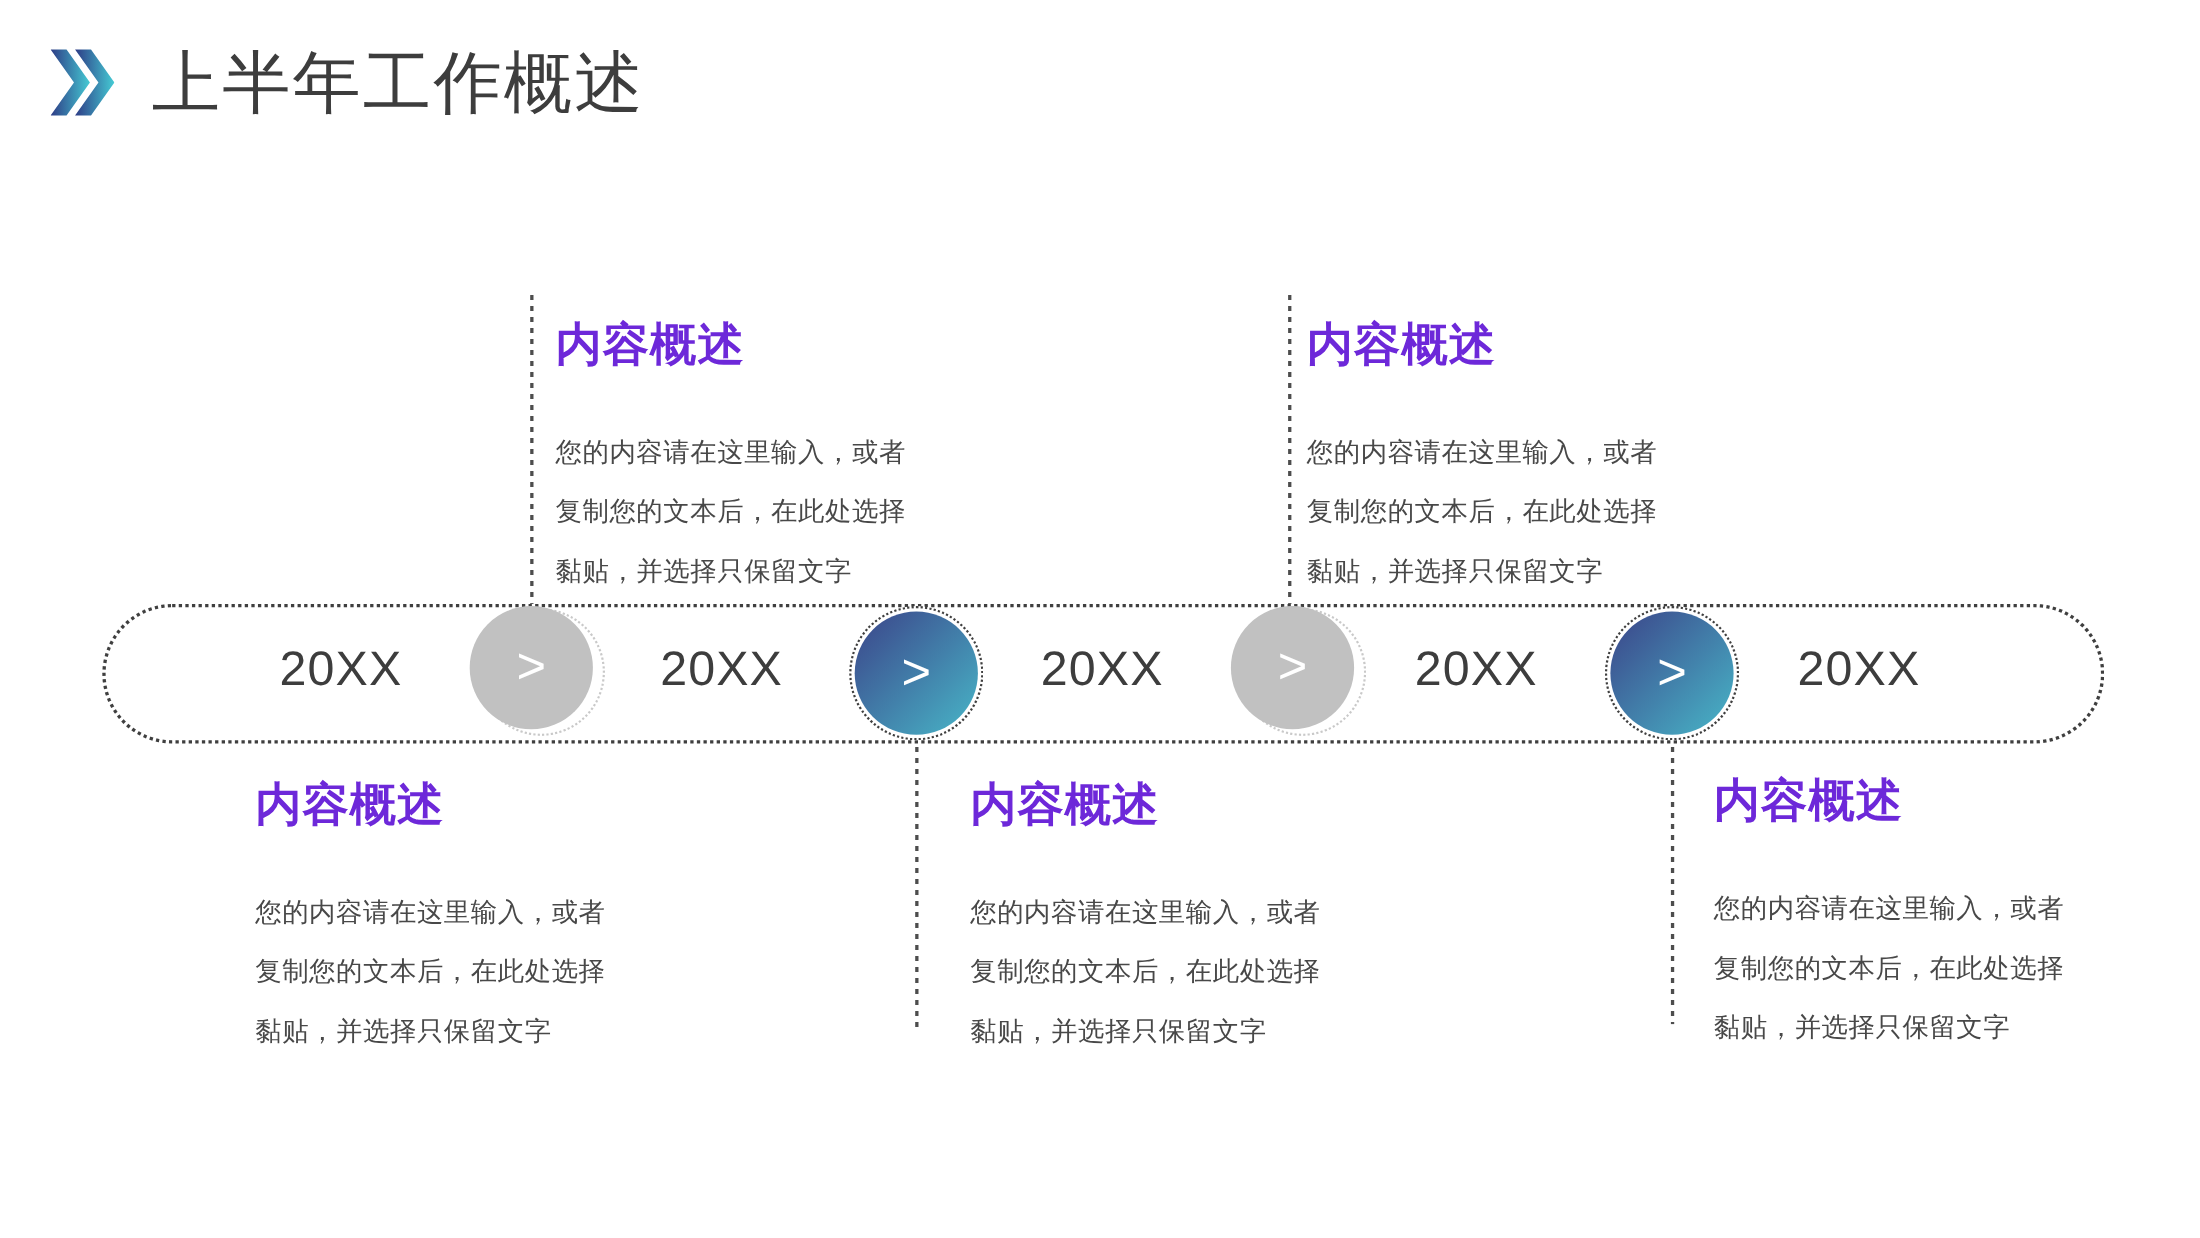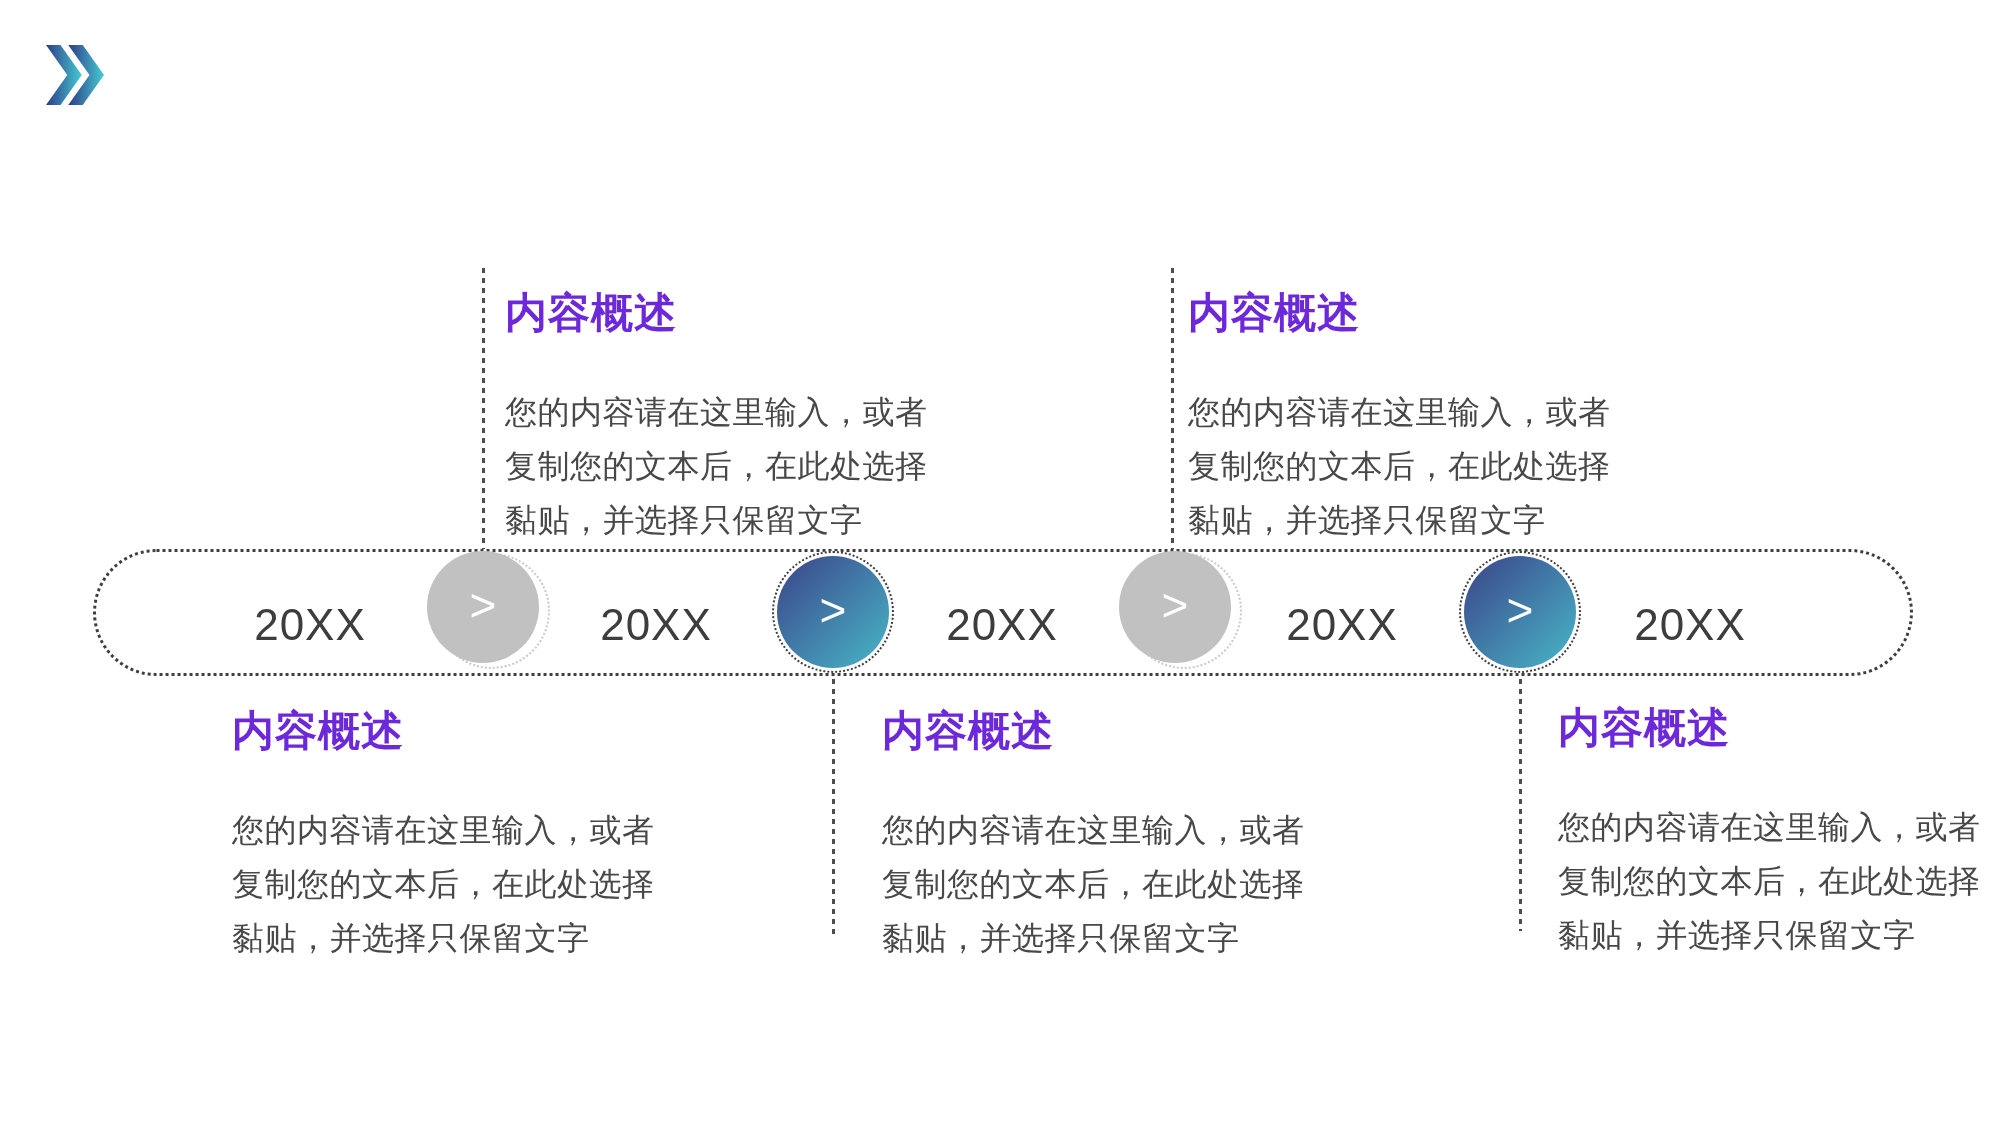--- a/index.html
+++ b/index.html
@@ -17,21 +17,21 @@
 
   
   .header-icon{position:absolute;left:46px;top:44px;width:58px;height:62px;}
   .page-title{position:absolute;left:138px;top:40px;font-size:62px;line-height:72px;
     font-weight:500;color:var(--text-dark);letter-spacing:2px;white-space:nowrap;}
 
   
   .timeline-pill{position:absolute;left:93px;top:549px;width:1820px;height:127px;
     border:3px dotted var(--dot-border);border-radius:70px;background:#fff;}
   .year-label{position:absolute;top:585px;width:160px;text-align:center;
-    font-size:44px;line-height:48px;color:var(--text-dark);letter-spacing:1px;white-space:nowrap;margin-top:16px;}
+    font-size:44px;line-height:48px;color:var(--text-dark);letter-spacing:1px;white-space:nowrap;}
 
   
   .circle-gray{position:absolute;width:112px;height:112px;border-radius:50%;
     background:var(--gray-circle);display:flex;align-items:center;justify-content:center;z-index:3;}
   .gray-ring{position:absolute;width:116px;height:116px;border-radius:50%;
     border:2px dotted #c9c9c9;z-index:2;}
   .circle-blue{position:absolute;width:122px;height:122px;border-radius:50%;
     border:2px dotted var(--dot-border);padding:3px;background:#fff;z-index:3;}
   .circle-blue .fill{width:100%;height:100%;border-radius:50%;
     background:linear-gradient(135deg,var(--gradient-start) 0%,var(--gradient-end) 100%);
@@ -40,38 +40,39 @@
     transform:translateY(-2px);}
 
   
   .vline{position:absolute;width:3px;
     background:repeating-linear-gradient(180deg,#4d4d4d 0 5px,transparent 5px 10px);z-index:1;}
 
   
   .block{position:absolute;width:470px;}
   .block-heading{font-size:42px;font-weight:700;color:#6d28d9;margin-bottom:44px;
     letter-spacing:1px;white-space:nowrap;}
-  .block-line{font-size:32px;line-height:54px;color:var(--text-body);
+  .block-line{font-size:24px;line-height:54px;color:var(--text-body);
     letter-spacing:0.5px;white-space:nowrap;}
 </style>
 </head>
 <body>
 
 <div class="slide">
 
   <svg class="header-icon" viewBox="0 0 60 62" aria-hidden="true">
     <defs>
       <linearGradient id="chevGrad" x1="0" y1="0" x2="1" y2="0">
         <stop offset="0" stop-color="#2e3c86"></stop>
         <stop offset="1" stop-color="#45cbd4"></stop>
       </linearGradient>
     </defs>
     <path d="M0 0 H15 L37 31 L15 62 H0 L22 31 Z" fill="url(#chevGrad)"></path>
     <path d="M23 0 H38 L60 31 L38 62 H23 L45 31 Z" fill="url(#chevGrad)"></path>
   </svg>
+  <div class="page-title">上半年工作概述</div>
 
   <div class="timeline-pill"></div>
 
   <div class="year-label" style="left:230px">20XX</div>
   <div class="year-label" style="left:576px">20XX</div>
   <div class="year-label" style="left:922px">20XX</div>
   <div class="year-label" style="left:1262px">20XX</div>
   <div class="year-label" style="left:1610px">20XX</div>
 
   <div class="gray-ring" style="left:434px;top:553px"></div>

